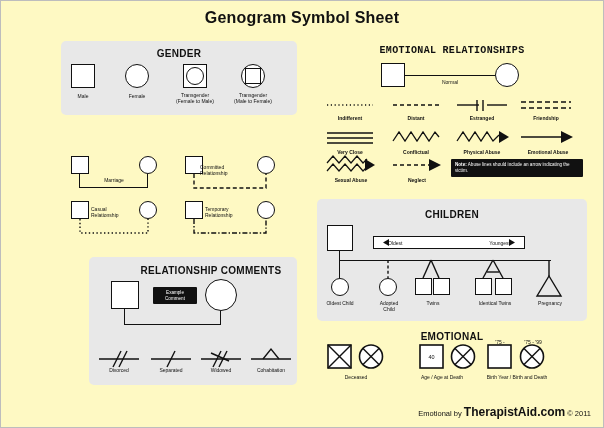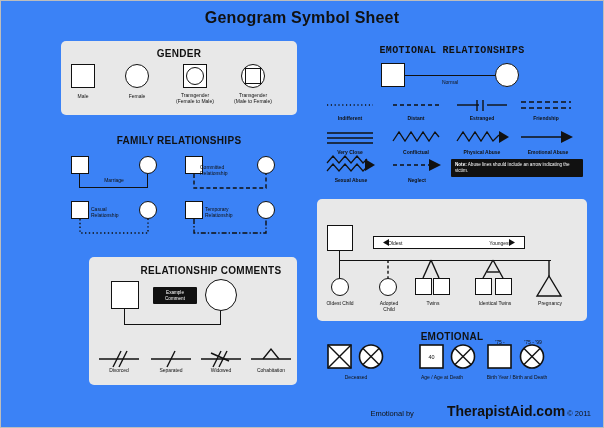--- a/index.html
+++ b/index.html
@@ -1,18 +1,18 @@
 <!DOCTYPE html>
 <html><head>
 <meta charset="utf-8">
 <style>
   html,body{margin:0;padding:0;background:#f2f2f2;}
   body{font-family:"Liberation Sans", sans-serif;}
   #page{
-    position:relative;width:604px;height:428px;background:#3b82f6;
+    position:relative;width:604px;height:428px;background:#fef9c3;
     border:1px solid #bdbdbd;box-sizing:border-box;overflow:hidden;
   }
   .title{
     position:absolute;top:8px;left:0;width:100%;text-align:center;
     font-size:16px;font-weight:bold;color:#111;letter-spacing:.2px;
   }
   .panel{
     position:absolute;background:#e8e8e8;border-radius:5px;
   }
   .sec-title{
@@ -23,21 +23,21 @@
     position:absolute;text-align:center;font-size:5px;color:#111;line-height:1.25;
   }
   .lbl.b{font-weight:bold;}
   .sq{position:absolute;border:1.6px solid #111;background:#fff;box-sizing:border-box;}
   .ci{position:absolute;border:1.6px solid #111;background:#fff;border-radius:50%;box-sizing:border-box;}
   .ln{position:absolute;background:#111;}
   svg{position:absolute;overflow:visible;}
   .footer{
     position:absolute;bottom:8px;right:12px;font-size:7.5px;color:#111;
   }
-  .footer b{font-size:14px;margin-left:31px;}
+  .footer b{font-size:12px;}
   .note{
     position:absolute;background:#111;color:#fff;font-size:4.6px;
     padding:3px 4px;line-height:1.3;border-radius:1px;
   }
   .cbox{
     position:absolute;background:#111;color:#fff;font-size:4.6px;
     text-align:center;line-height:1.25;padding:3px 2px;border-radius:1px;
   }
   .arrowbar{
     position:absolute;background:#fff;border:1.3px solid #111;
@@ -64,21 +64,20 @@
   <div class="sq" style="left:182px;top:63px;width:24px;height:24px;"></div>
   <div class="ci" style="left:185px;top:66px;width:18px;height:18px;border-width:1.3px;"></div>
   <div class="lbl" style="left:166px;top:91px;width:56px;white-space:pre-line;">Transgender
 (Female to Male)</div>
 
   <div class="ci" style="left:240px;top:63px;width:24px;height:24px;"></div>
   <div class="sq" style="left:244px;top:67px;width:16px;height:16px;border-width:1.3px;"></div>
   <div class="lbl" style="left:224px;top:91px;width:56px;white-space:pre-line;">Transgender
 (Male to Female)</div>
 
-  <div class="sec-title" style="left:60px;top:134px;width:236px;">FAMILY RELATIONSHIPS</div>
 
   <div class="sq" style="left:70px;top:155px;width:18px;height:18px;"></div>
   <div class="ci" style="left:138px;top:155px;width:18px;height:18px;"></div>
   <div class="ln" style="left:78px;top:173px;width:1.4px;height:14px;"></div>
   <div class="ln" style="left:78px;top:186px;width:69px;height:1.4px;"></div>
   <div class="ln" style="left:146px;top:173px;width:1.4px;height:14px;"></div>
   <div class="lbl" style="left:83px;top:176px;width:60px;">Marriage</div>
 
   <div class="sq" style="left:184px;top:155px;width:18px;height:18px;"></div>
   <div class="ci" style="left:256px;top:155px;width:18px;height:18px;"></div>
@@ -185,20 +184,21 @@
   <div class="lbl b" style="left:516px;top:148px;width:62px;">Emotional Abuse</div>
 
   <div class="lbl b" style="left:324px;top:176px;width:52px;">Sexual Abuse</div>
   <div class="lbl b" style="left:392px;top:176px;width:48px;">Neglect</div>
 
   <div class="note" style="left:450px;top:158px;width:124px;">
     <b>Note:</b><span> Abuse lines should include an arrow indicating the victim.</span>
   </div>
 
   <div class="panel" style="left:316px;top:198px;width:270px;height:122px;"></div>
+  <div class="sec-title" style="left:316px;top:208px;width:270px;">CHILDREN</div>
 
   <div class="sq" style="left:326px;top:224px;width:26px;height:26px;"></div>
   <div class="ln" style="left:338px;top:250px;width:1.4px;height:10px;"></div>
   <div class="ln" style="left:338px;top:259px;width:212px;height:1.4px;"></div>
 
   <div class="arrowbar" style="left:372px;top:235px;width:152px;height:13px;">
     <span style="left:14px;">Oldest</span>
     <span style="right:14px;">Youngest</span>
   </div>
   <svg style="left:0;top:0;width:604px;height:428px;">

